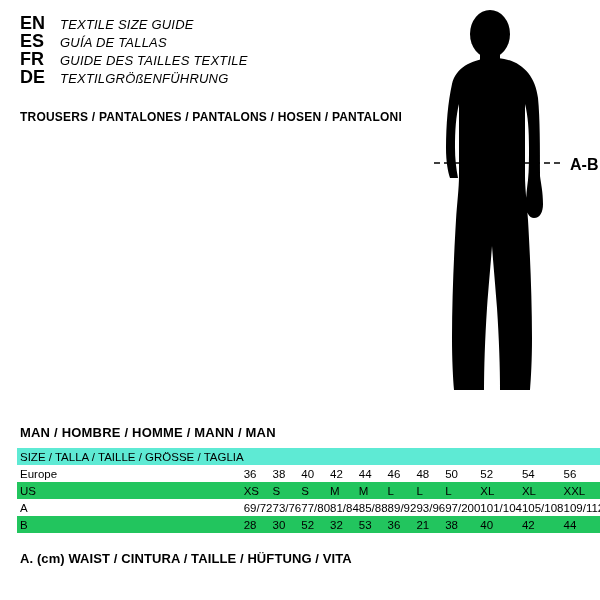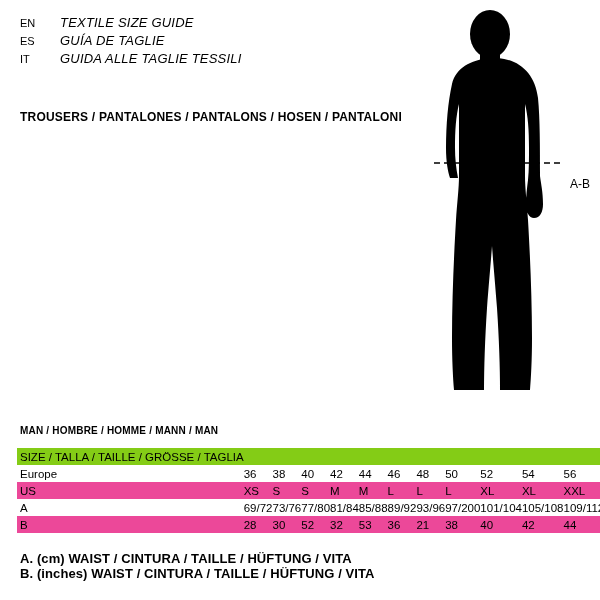--- a/index.html
+++ b/index.html
@@ -31,21 +31,22 @@
   .lang-row {
     display: flex;
     align-items: baseline;
     height: 18px;
     line-height: 18px;
     font-size: 13px;
   }
   .lang-code {
     width: 40px;
     flex: none;
-    font-size: 11px;
+    font-size: 18px;
+    font-weight: bold;
   }
   .lang-text {
     font-size: 13px;
     letter-spacing: 0.2px;
     font-style: italic;
   }
 
   .section-title {
     position: absolute;
     left: 20px;
@@ -62,56 +63,56 @@
     top: 8px;
     width: 190px;
     height: 400px;
   }
   .figure-svg {
     display: block;
   }
   .ab-label {
     position: absolute;
     left: 160px;
-    top: 169px;
-    font-size: 12px;
-    font-weight: normal;
+    top: 148px;
+    font-size: 16px;
+    font-weight: bold;
   }
 
   
   .table-title {
     position: absolute;
     left: 20px;
     top: 425px;
-    font-size: 10px;
+    font-size: 13px;
     font-weight: bold;
     letter-spacing: 0.2px;
   }
   table.size-table {
     position: absolute;
     left: 17px;
     top: 448px;
     width: 566px;
     border-collapse: collapse;
     font-size: 11.5px;
   }
   table.size-table td, table.size-table th {
     text-align: left;
     padding: 0;
     height: 17px;
     font-weight: normal;
     vertical-align: middle;
     white-space: nowrap;
   }
   table.size-table tr.head td {
-    background: #84cc16;
+    background: #5eead4;
     font-weight: normal;
   }
   table.size-table tr.band td {
-    background: #ec4899;
+    background: #22c55e;
   }
   table.size-table td.label {
     padding-left: 3px;
     width: 88px;
   }
   table.size-table td.cell {
     width: 53px;
   }
 
   .footnotes {
@@ -131,25 +132,29 @@
 
 <div class="page">
 
   <div class="lang-block">
     <div class="lang-row">
       <span class="lang-code">EN</span>
       <span class="lang-text">TEXTILE SIZE GUIDE</span>
     </div>
     <div class="lang-row">
       <span class="lang-code">ES</span>
-      <span class="lang-text">GUÍA DE TAGLIE</span>
-    </div>
-    <div class="lang-row">
-      <span class="lang-code">IT</span>
-      <span class="lang-text">GUIDA ALLE TAGLIE TESSILI</span>
+      <span class="lang-text">GUÍA DE TALLAS</span>
+    </div>
+    <div class="lang-row">
+      <span class="lang-code">FR</span>
+      <span class="lang-text">GUIDE DES TAILLES TEXTILE</span>
+    </div>
+    <div class="lang-row">
+      <span class="lang-code">DE</span>
+      <span class="lang-text">TEXTILGRÖßENFÜHRUNG</span>
     </div>
   </div>
 
   <div class="section-title">TROUSERS / PANTALONES / PANTALONS / HOSEN / PANTALONI</div>
 
   <div class="figure-wrap">
     <svg class="figure-svg" width="190" height="400" viewBox="0 0 190 400">
 
       <ellipse cx="80" cy="26" rx="20" ry="24" fill="#000000"></ellipse>
 
@@ -264,16 +269,15 @@
         <td class="cell">38</td>
         <td class="cell">40</td>
         <td class="cell">42</td>
         <td class="cell">44</td>
       </tr>
     </tbody>
   </table>
 
   <div class="footnotes">
     <div>A. (cm) WAIST / CINTURA / TAILLE / HÜFTUNG / VITA</div>
-    <div>B. (inches) WAIST / CINTURA / TAILLE / HÜFTUNG / VITA</div>
   </div>
 
 </div>
 
 </body></html>

